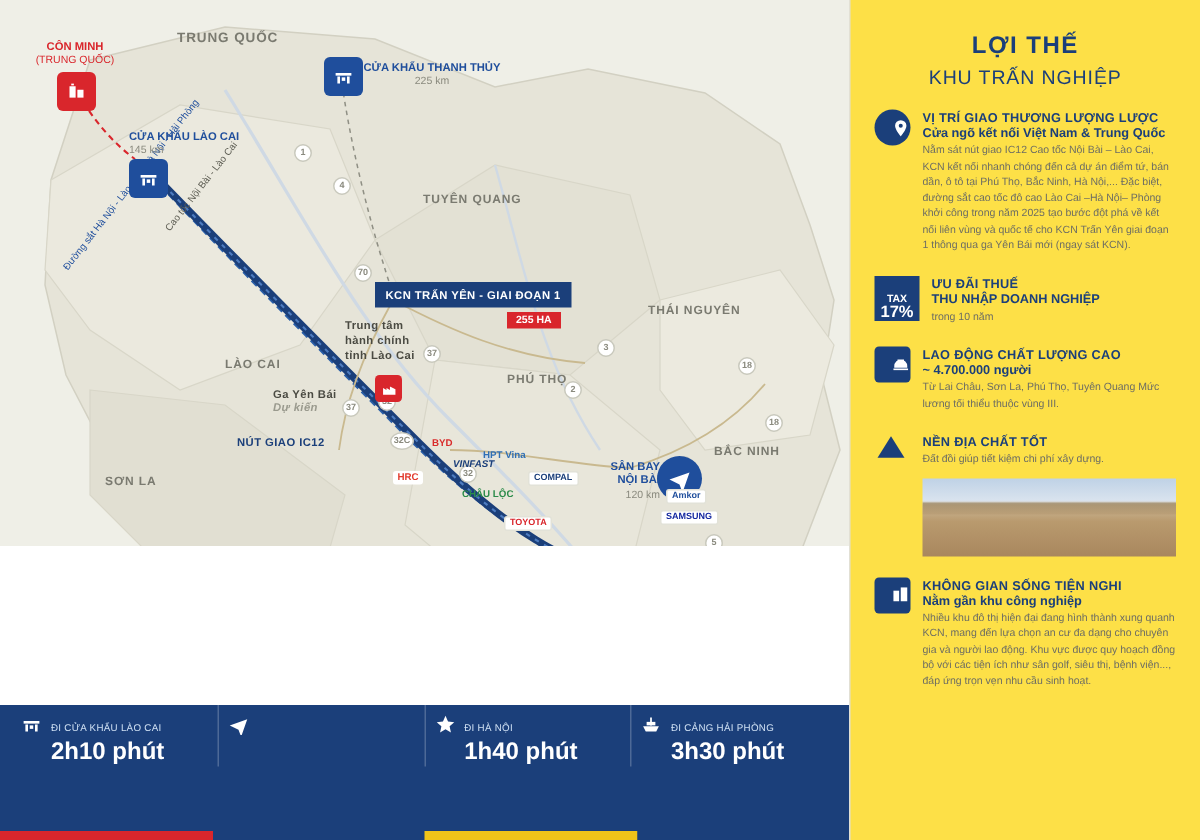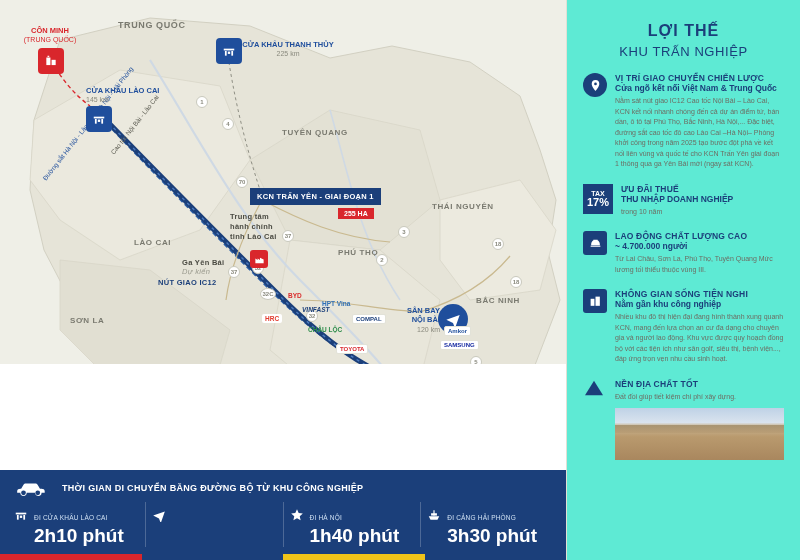--- a/index.html
+++ b/index.html
@@ -106,40 +106,40 @@
     border-radius: 2px;
     padding: 1px 3px;
     font-size: 6px; font-weight: bold;
     white-space: nowrap;
   }
 
   
   .side {
     position: absolute; right: 0; top: 0;
     width: 234px; height: 560px;
-    background: #5eead4;
+    background: #fde047;
     border-left: 1px solid #e2e0d5;
     padding: 22px 16px 10px 16px;
   }
   .side-title1 {
     font-size: 16px; font-weight: bold; color: #1b3f7a;
     letter-spacing: 1px; text-align: center;
   }
   .side-title2 {
     font-size: 13px; color: #1b3f7a; letter-spacing: .6px;
     text-align: center; margin-top: 4px;
   }
   .adv {
     display: flex; gap: 8px; margin-top: 14px;
   }
   .adv-ico {
     flex: 0 0 24px; width: 24px; height: 24px;
     border-radius: 50%;
     background: #1b3f7a; color: #fff;
-    display: flex; align-items: center; justify-content: center;
+    display: flex; align-items: center; justify-content: flex-end;
     font-size: 11px;
   }
   .adv-ico.square { border-radius: 3px; }
   .adv-ico.tax {
     background: #1b3f7a; border-radius: 0;
     width: 30px; height: 30px; flex-basis: 30px;
     flex-direction: column; line-height: 1;
     font-size: 7px; font-weight: bold;
   }
   .adv-ico.tax b { font-size: 11px; }
@@ -187,21 +187,21 @@
     display: flex; padding: 0 8px;
   }
   .bcell {
     flex: 1 1 0; display: flex; gap: 6px; align-items: flex-start;
     padding: 4px 2px 0 6px;
     border-left: 1px solid rgba(255,255,255,.22);
   }
   .bcell:first-child { border-left: none; }
   .bcell-ico { font-size: 13px; color: #fff; line-height: 1; margin-top: 2px; }
   .bcell-lbl { font-size: 6.5px; color: #cfe0f3; letter-spacing: .2px; }
-  .bcell-val { font-size: 19px; font-weight: bold; color: #fff; margin-top: 1px; }
+  .bcell-val { font-size: 16px; font-weight: bold; color: #fff; margin-top: 1px; }
   .bottom-stripe {
     position: absolute; bottom: 0; left: 0; width: 566px; height: 6px;
     display: flex;
   }
   .bottom-stripe i { display: block; height: 100%; }
 </style>
 </head>
 <body>
 
 <div class="page">
@@ -239,21 +239,21 @@
       <path d="M262,200 C300,220 340,238 390,242" fill="none" stroke="#c9b98f" stroke-width="1.2"></path>
       <path d="M262,200 C240,240 230,270 226,300" fill="none" stroke="#c9b98f" stroke-width="1.2"></path>
       <path d="M300,300 C340,300 380,310 420,312" fill="none" stroke="#c9b98f" stroke-width="1.2"></path>
       <path d="M420,312 C460,300 490,280 510,256" fill="none" stroke="#c9b98f" stroke-width="1.2"></path>
 
       <circle cx="262" cy="262" r="6" fill="#d9262c" opacity=".22"></circle>
     </svg>
 
     <div class="prov-name big" style="left:118px;top:20px">TRUNG QUỐC</div>
     <div class="prov-name" style="left:282px;top:128px">TUYÊN QUANG</div>
-    <div class="prov-name" style="left:134px;top:238px">LÀO CAI</div>
+    <div class="prov-name" style="left:150px;top:238px">LÀO CAI</div>
     <div class="prov-name" style="left:338px;top:248px">PHÚ THỌ</div>
     <div class="prov-name" style="left:432px;top:202px">THÁI NGUYÊN</div>
     <div class="prov-name" style="left:476px;top:296px">BẮC NINH</div>
     <div class="prov-name" style="left:70px;top:316px">SƠN LA</div>
 
     <div class="num-badge" style="left:196px;top:96px">1</div>
     <div class="num-badge" style="left:222px;top:118px">4</div>
     <div class="num-badge" style="left:236px;top:176px">70</div>
     <div class="num-badge" style="left:282px;top:230px">37</div>
     <div class="num-badge" style="left:306px;top:310px">32</div>
@@ -338,22 +338,22 @@
     </div>
     <div class="pin-cap" style="left:500px;top:446px;width:60px;text-align:left">
       ĐI CẢNG<br>HẢI PHÒNG<br>
       <span class="pin-sub">270km</span>
     </div>
 
     <div class="kcn-box" style="left:250px;top:188px">KCN TRẤN YÊN - GIAI ĐOẠN 1</div>
     <div class="kcn-ha" style="left:338px;top:208px">255 HA</div>
 
     <div class="map-label" style="left:230px;top:212px;width:58px;line-height:1.35;color:#4a4a42;font-weight:bold">Trung tâm<br>hành chính<br>tỉnh Lào Cai</div>
-    <div class="map-label" style="left:182px;top:258px;color:#4a4a42;font-weight:bold">Ga Yên Bái<br><span style="font-weight:normal;color:#9a9a8e;font-style:italic">Dự kiến</span></div>
-    <div class="map-label" style="left:158px;top:278px;color:#1b3f7a;font-weight:bold">NÚT GIAO IC12</div>
+    <div class="map-label" style="left:182px;top:258px;color:#4a4a42;font-weight:bold">Ga Yên Bái<br><span style="font-weight:bold;color:#9a9a8e;font-style:italic">Dự kiến</span></div>
+    <div class="map-label" style="left:158px;top:290px;color:#1b3f7a;font-weight:bold">NÚT GIAO IC12</div>
 
     <div style="position:absolute;left:250px;top:250px;width:18px;height:18px;background:#d9262c;border-radius:3px;display:flex;align-items:center;justify-content:center">
       <svg width="11" height="11" viewBox="0 0 24 24" fill="#fff">
         <path d="M3 20V10l5 3V10l5 3V8l8 4v8z"></path>
       </svg>
     </div>
 
     <div class="brand" style="left:288px;top:292px;color:#d92b2b">BYD</div>
     <div class="brand" style="left:302px;top:306px;color:#1b3f7a;font-style:italic">VINFAST</div>
     <div class="brand" style="left:262px;top:314px;color:#e23b2e;background:#fff;padding:1px 3px;border-radius:2px">HRC</div>
@@ -372,21 +372,21 @@
     <div class="side-title1">LỢI THẾ</div>
     <div class="side-title2">KHU TRẤN NGHIỆP</div>
 
     <div class="adv">
       <div class="adv-ico">
         <svg width="13" height="13" viewBox="0 0 24 24" fill="#fff">
             <path d="M12 2a7 7 0 00-7 7c0 5 7 13 7 13s7-8 7-13a7 7 0 00-7-7zm0 9.5A2.5 2.5 0 1112 6.5a2.5 2.5 0 010 5z"></path>
           </svg>
       </div>
       <div class="adv-body">
-        <div class="adv-h1">VỊ TRÍ GIAO CHUYỂN CHIẾN LƯỢC</div>
+        <div class="adv-h1">VỊ TRÍ GIAO THƯƠNG LƯỢNG LƯỢC</div>
         <div class="adv-h2">Cửa ngõ kết nối Việt Nam &amp; Trung Quốc</div>
         <div class="adv-p">Nằm sát nút giao IC12 Cao tốc Nội Bài – Lào Cai, KCN kết nối nhanh chóng đến cả dự án điểm tứ, bán dần, ô tô tại Phú Thọ, Bắc Ninh, Hà Nội,...
 Đặc biệt, đường sắt cao tốc đô cao Lào Cai –Hà Nội– Phòng khởi công trong năm 2025 tạo bước đột phá về kết nối liên vùng và quốc tế cho KCN Trấn Yên giai đoạn 1 thông qua ga Yên Bái mới (ngay sát KCN).</div>
       </div>
     </div>
 
     <div class="adv">
       <div class="adv-ico tax">
         <span>TAX</span>
         <b>17%</b>
@@ -406,58 +406,48 @@
           </svg>
       </div>
       <div class="adv-body">
         <div class="adv-h1">LAO ĐỘNG CHẤT LƯỢNG CAO</div>
         <div class="adv-h2">~ 4.700.000 người</div>
         <div class="adv-p">Từ Lai Châu, Sơn La, Phú Thọ, Tuyên Quang Mức lương tối thiểu thuộc vùng III.</div>
       </div>
     </div>
 
     <div class="adv">
+      <div style="flex:0 0 24px">
+        <svg width="22" height="18" viewBox="0 0 24 20">
+            <path d="M12 2l10 16H2z" fill="#1b3f7a"></path>
+          </svg>
+      </div>
+      <div class="adv-body">
+        <div class="adv-h1">NỀN ĐỊA CHẤT TỐT</div>
+        <div class="adv-p">Đất đồi giúp tiết kiệm chi phí xây dựng.</div>
+        <div class="soil-img"></div>
+      </div>
+    </div>
+
+    <div class="adv">
       <div class="adv-ico square">
         <svg width="13" height="13" viewBox="0 0 24 24" fill="#fff">
             <rect x="3" y="7" width="7" height="13"></rect>
             <rect x="12" y="3" width="8" height="17"></rect>
           </svg>
       </div>
       <div class="adv-body">
         <div class="adv-h1">KHÔNG GIAN SỐNG TIỆN NGHI</div>
         <div class="adv-h2">Nằm gần khu công nghiệp</div>
         <div class="adv-p">Nhiều khu đô thị hiện đại đang hình thành xung quanh KCN, mang đến lựa chọn an cư đa dạng cho chuyên gia và người lao động. Khu vực được quy hoạch đồng bộ với các tiện ích như sân golf, siêu thị, bệnh viện..., đáp ứng trọn vẹn nhu cầu sinh hoạt.</div>
       </div>
     </div>
-
-    <div class="adv">
-      <div style="flex:0 0 24px">
-        <svg width="22" height="18" viewBox="0 0 24 20">
-            <path d="M12 2l10 16H2z" fill="#1b3f7a"></path>
-          </svg>
-      </div>
-      <div class="adv-body">
-        <div class="adv-h1">NỀN ĐỊA CHẤT TỐT</div>
-        <div class="adv-p">Đất đồi giúp tiết kiệm chi phí xây dựng.</div>
-        <div class="soil-img"></div>
-      </div>
-    </div>
   </div>
 
   <div class="bottom">
-    <div class="bottom-head">
-      <span class="car-ico">
-        <svg width="38" height="20" viewBox="0 0 48 24" fill="#fff">
-          <path d="M4 16c0-2 2-3 4-3h1l3-5c.6-1 1.7-1.6 2.9-1.6h12c1.2 0 2.3.6 2.9 1.6l3 5h2c2 0 4 1 4 3v2h-4a4 4 0 01-8 0H16a4 4 0 01-8 0H4z"></path>
-          <circle cx="12" cy="18" r="3" fill="#1b3f7a"></circle>
-            <circle cx="30" cy="18" r="3" fill="#1b3f7a"></circle>
-        </svg>
-      </span>
-      <span class="bottom-head-t">THỜI GIAN DI CHUYỂN BẰNG ĐƯỜNG BỘ TỪ KHU CÔNG NGHIỆP</span>
-    </div>
     <div class="bottom-row">
       <div class="bcell">
         <span class="bcell-ico">
           <svg width="14" height="14" viewBox="0 0 24 24" fill="#fff">
               <rect x="3" y="8" width="18" height="3"></rect>
               <rect x="5" y="12" width="3" height="8"></rect>
               <rect x="16" y="12" width="3" height="8"></rect>
               <rect x="10" y="13" width="4" height="4"></rect>
             </svg>
         </span>

